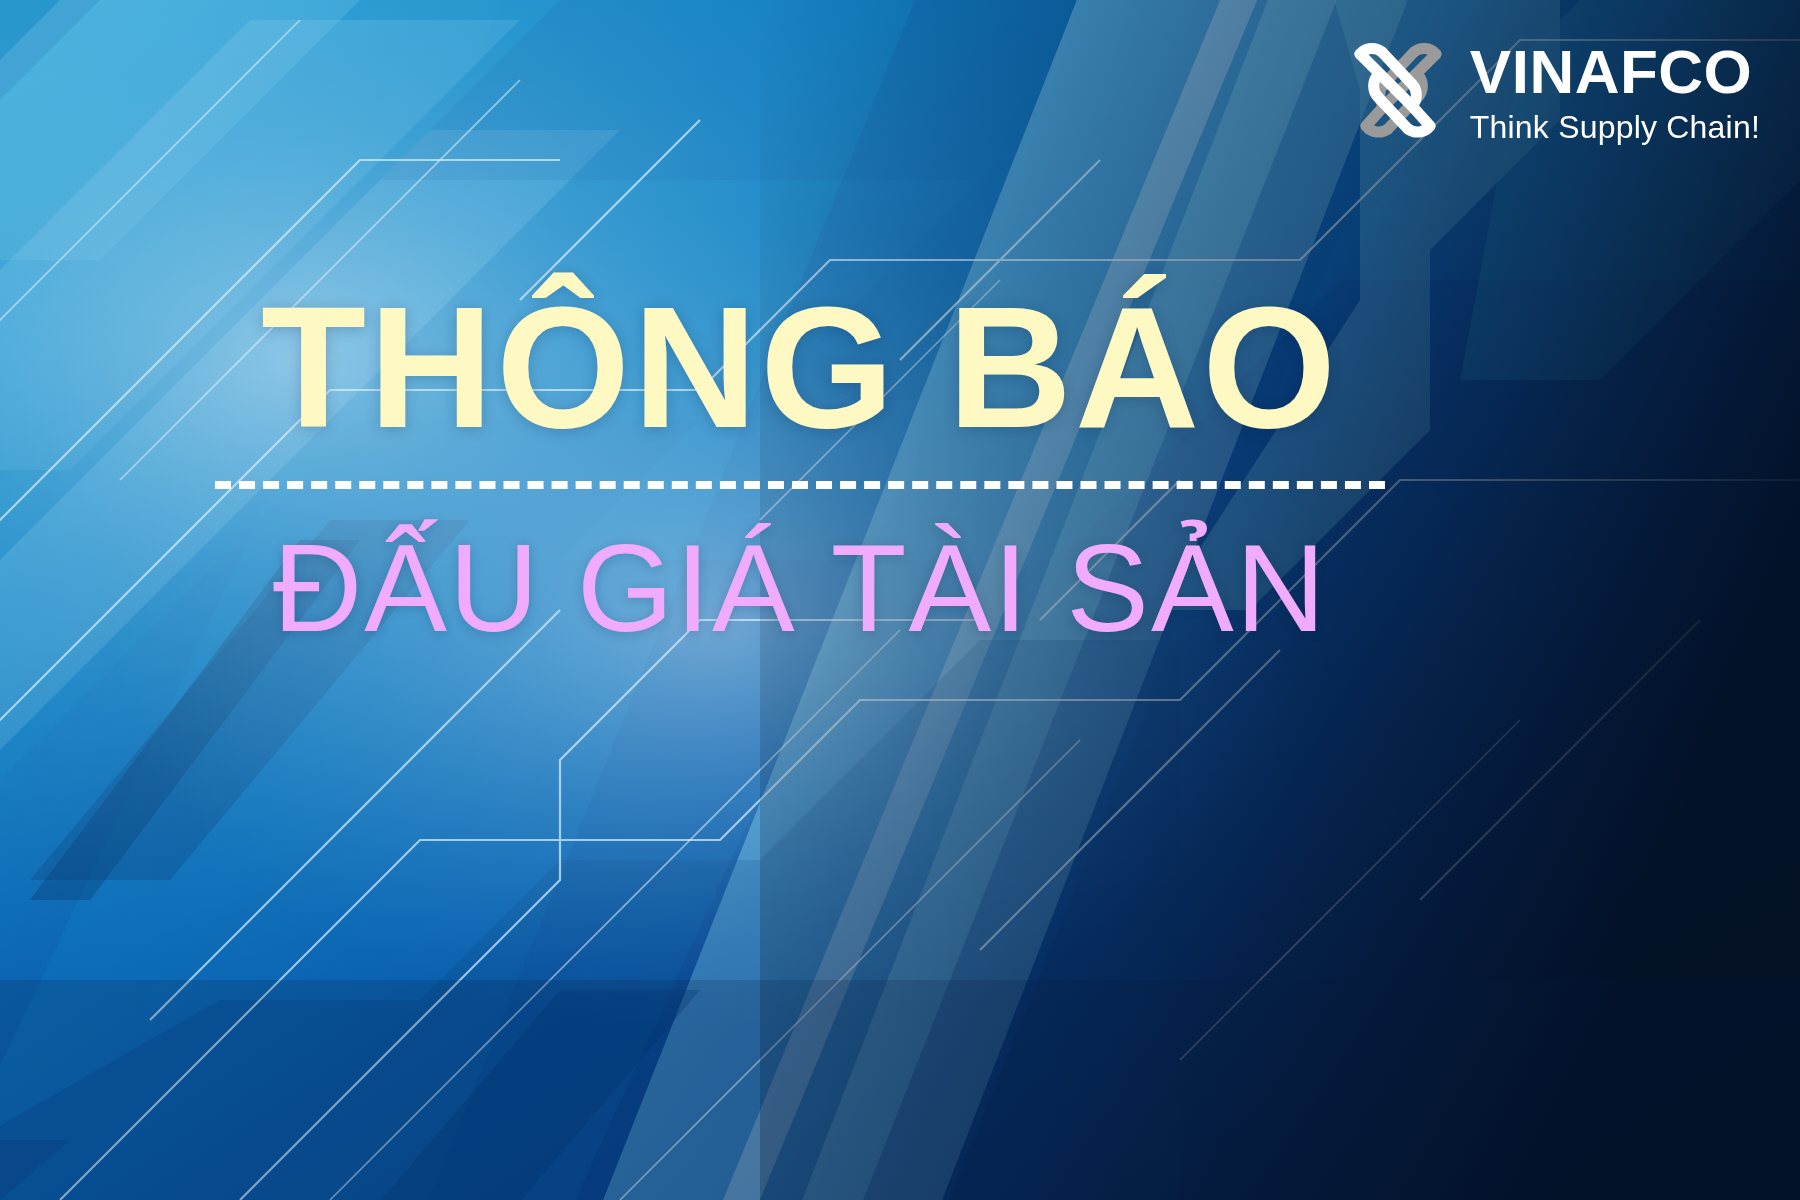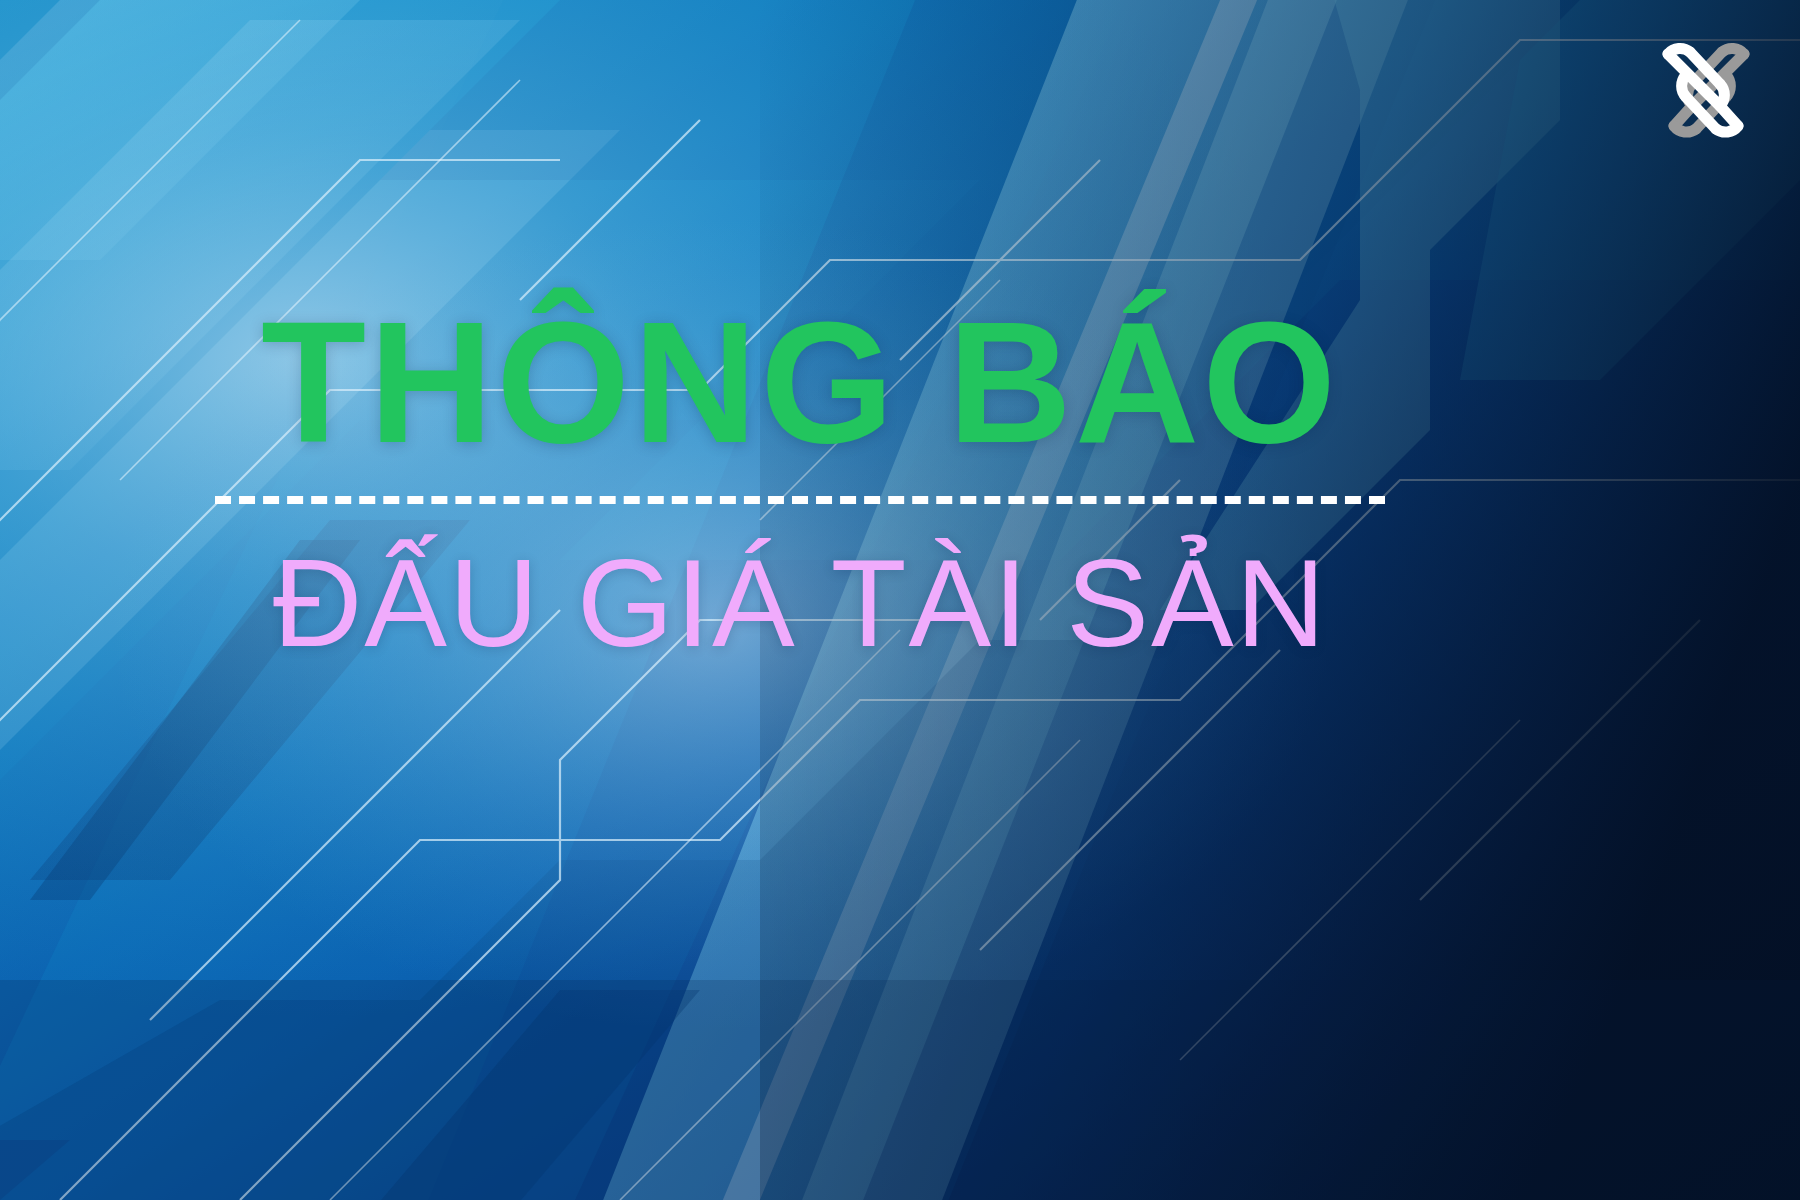--- a/index.html
+++ b/index.html
@@ -56,26 +56,26 @@
     position: absolute;
     left: 0;
     right: 0;
     top: 280px;
     z-index: 30;
     text-align: center;
     padding-left: 60px;
     padding-right: 260px;
   }
   .title-main {
-    color: #22c55e;
+    color: #fef9c3;
     font-size: 172px;
     font-weight: 700;
     letter-spacing: 3px;
     line-height: 1.02;
-    margin: 15px;
+    margin: 0;
     white-space: nowrap;
     text-shadow: 0 2px 14px rgba(4,30,70,0.22);
   }
   .divider-wrap {
     margin: 26px auto 0 auto;
     width: 1170px;
     max-width: 92%;
     height: 8px;
     display: block;
   }
@@ -236,20 +236,24 @@
 
         <path d="M 16,14 L 48,46 Q 58,56 68,66 L 86,86" stroke="#ffffff"></path>
         <path d="M 16,14 a 16,16 0 0 1 22,-2" stroke="#ffffff"></path>
         <path d="M 86,86 a 16,16 0 0 1 -22,3" stroke="#ffffff"></path>
         <path d="M 38,12 L 68,44" stroke="#ffffff"></path>
         <path d="M 64,89 L 34,57" stroke="#ffffff"></path>
         <path d="M 68,44 a 16,16 0 0 1 0,22" stroke="#ffffff"></path>
         <path d="M 34,57 a 16,16 0 0 1 0,-22" stroke="#ffffff"></path>
       </g>
     </svg>
+    <div class="logo-text">
+      <span class="logo-word">VINAFCO</span>
+      <span class="logo-tagline">Think Supply Chain!</span>
+    </div>
   </div>
 
   <div class="headline-block">
     <h1 class="title-main">THÔNG BÁO</h1>
     <div class="divider-wrap">
       <div class="divider-dash"></div>
     </div>
     <h2 class="title-sub">ĐẤU GIÁ TÀI SẢN</h2>
   </div>
 

